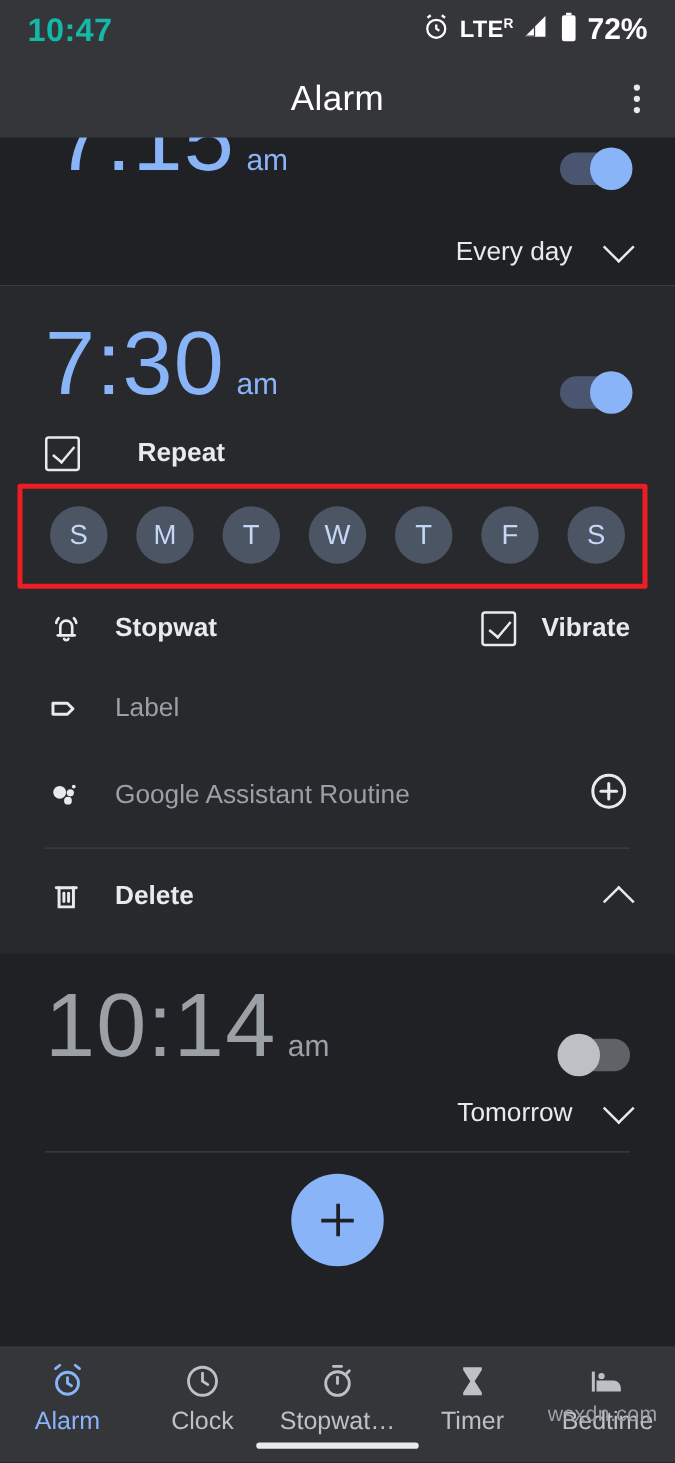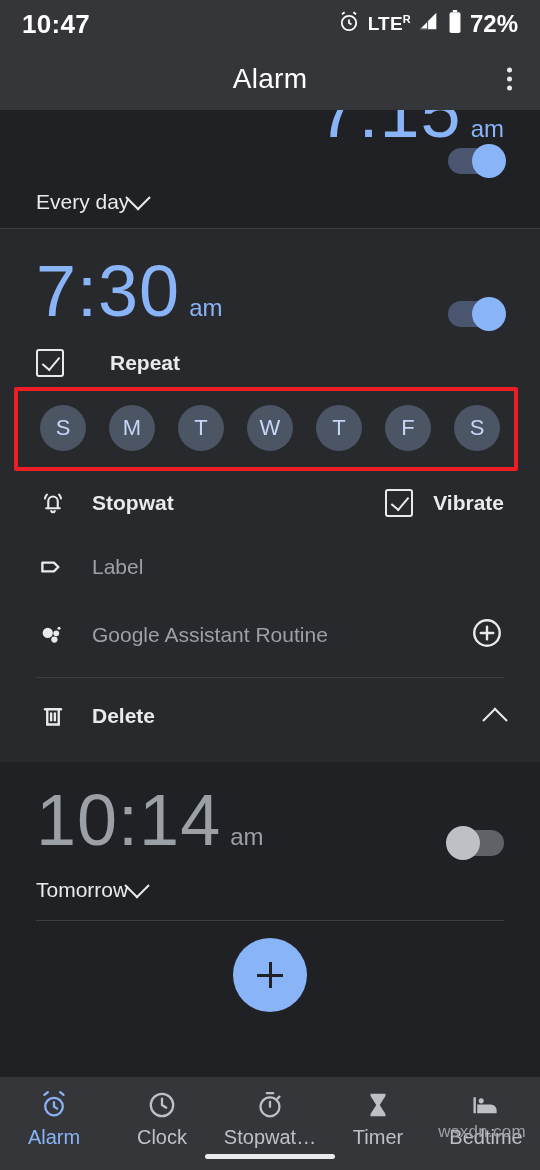--- a/index.html
+++ b/index.html
@@ -10,21 +10,21 @@
     overflow:hidden;
   }
   #phone { position:relative; width:540px; height:1170px; background:#202124; }
 
   
   .statusbar {
     height:48px; background:#35363a;
     display:flex; align-items:center; justify-content:space-between;
     padding:0 22px;
   }
-  .status-time { color:#ffffff; font-size:26px; font-weight:bold; letter-spacing:.3px; }
+  .status-time { color:#14b8a6; font-size:26px; font-weight:bold; letter-spacing:.3px; }
   .status-right { display:flex; align-items:center; gap:7px; color:#fff; }
   .status-right .lte { font-size:19px; font-weight:bold; letter-spacing:.2px; }
   .status-right .lte sup { font-size:11px; }
   .status-batt { font-size:24px; font-weight:bold; }
 
   
   .appbar {
     height:62px; background:#35363a;
     display:flex; align-items:center; justify-content:center;
     position:relative;
@@ -50,36 +50,36 @@
 
   
   .toggle { width:56px; height:26px; border-radius:13px; position:relative; flex:none; cursor:pointer; }
   .toggle .thumb { position:absolute; top:-4px; width:34px; height:34px; border-radius:50%; }
   .toggle.on  { background:#4a5670; }
   .toggle.on  .thumb { right:-2px; background:#8ab4f8; }
   .toggle.off { background:#5f6368; }
   .toggle.off .thumb { left:-2px; background:#bdc1c6; }
 
   .sub-row {
-    display:flex; align-items:center; justify-content:flex-start;
-    padding-top:22px; padding-bottom:18px;
+    display:flex; align-items:center; justify-content:flex-end;
+    padding-top:22px; padding-bottom:18px;gap:28px;
   }
   .sub-label { font-size:21px; }
   .on  .sub-label { color:#e8eaed; }
   .off .sub-label { color:#e8eaed; }
   .divider { height:1px; background:#3c4043; }
 
   
   .chev { width:18px; height:18px; border-right:2.5px solid #e8eaed; border-bottom:2.5px solid #e8eaed; }
   .chev.down { transform:rotate(45deg) translate(-3px,-3px); }
   .chev.up   { transform:rotate(-135deg) translate(-3px,-3px); }
 
   
   .alarm-clipped { height:118px; overflow:hidden; position:relative; padding:0 36px; }
-  .alarm-clipped .time-row { position:absolute; top:-34px; left:44px; right:36px;flex-direction:column; }
+  .alarm-clipped .time-row { position:absolute; top:-34px; left:44px; right:36px; }
   .alarm-clipped .sub-row  { position:absolute; bottom:0; left:36px; right:36px; padding-bottom:14px; }
 
   
   .expanded { background:#28292c; padding:0 36px 0; }
   .exp-time { padding-top:26px; }
   .row { display:flex; align-items:center; }
 
   .checkrow { padding:22px 0 6px;gap:24px; }
   .checkbox {
     width:28px; height:28px; border:2.5px solid #e8eaed; border-radius:3px;

